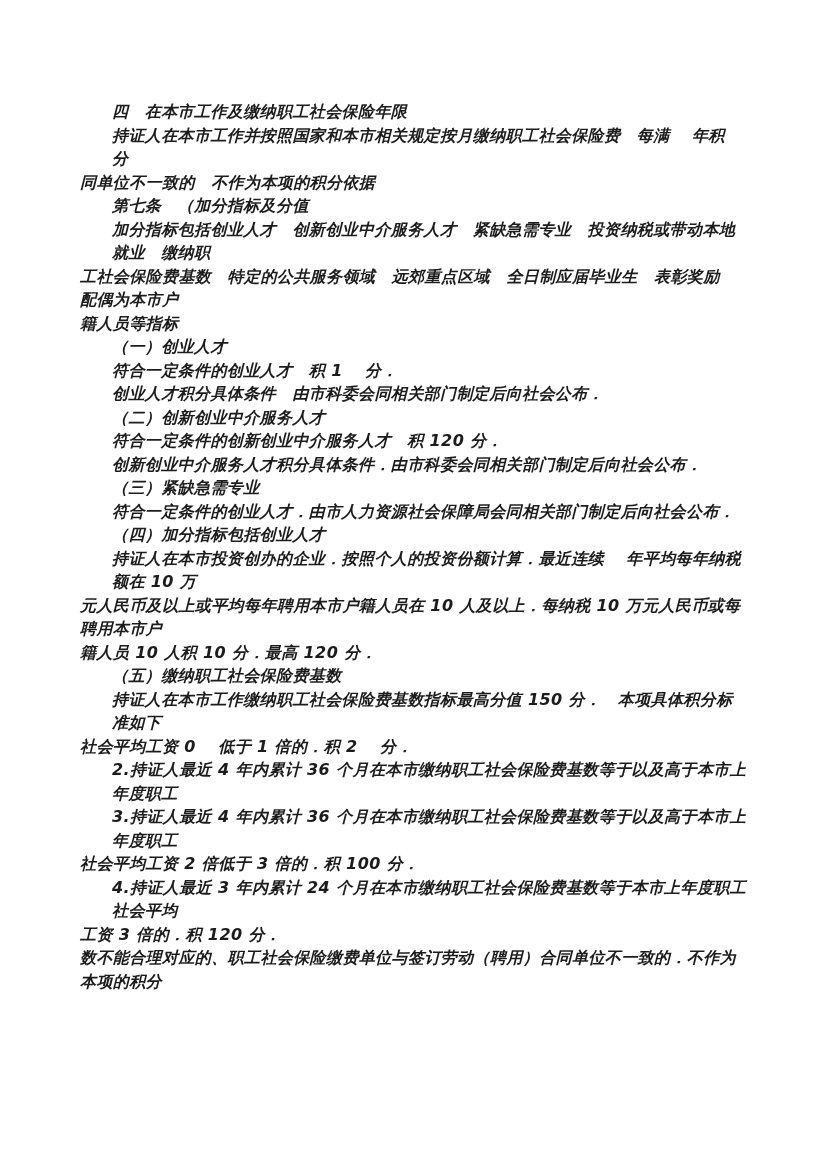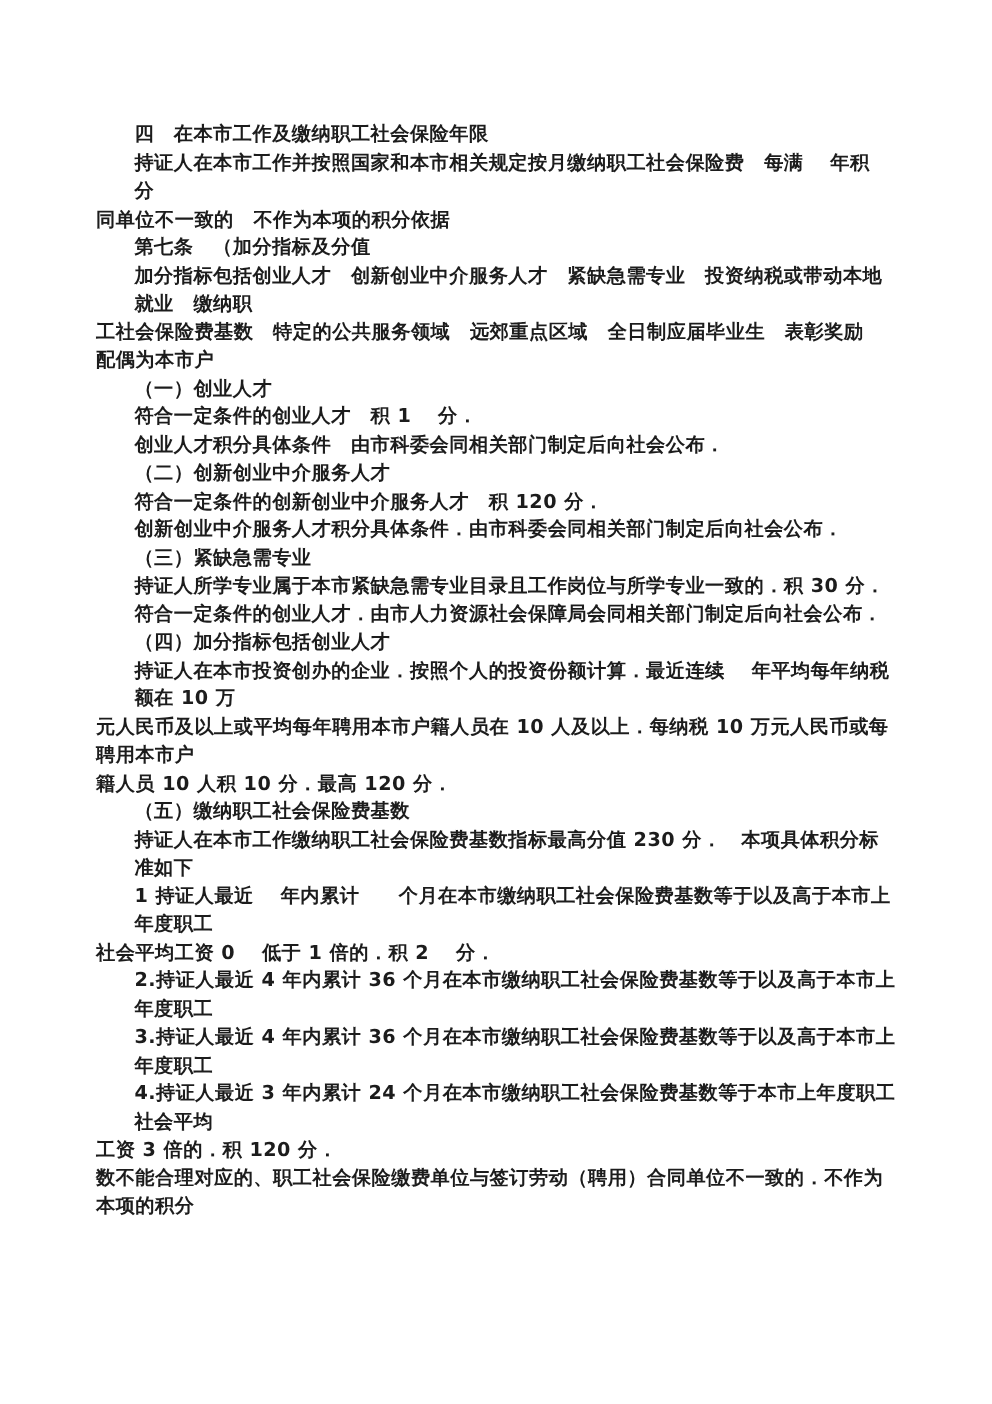--- a/index.html
+++ b/index.html
@@ -22,52 +22,53 @@
     width: 668px;
     font-size: 16px;
     line-height: 23.5px;
     font-weight: 700;
     color: #1c1c1c;
     letter-spacing: 0.4px;
   }
   .doc-line {
     white-space: pre-wrap;
     min-height: 23.5px;
+    font-style: italic;
   }
   .doc-line.indent {
     padding-left: 32px;
   }
 </style>
 </head>
 <body>
 
 <div class="page">
   <div class="doc-body">
       <div class="doc-line indent">四　在本市工作及缴纳职工社会保险年限</div>
       <div class="doc-line indent">持证人在本市工作并按照国家和本市相关规定按月缴纳职工社会保险费　每满　 年积　 分</div>
       <div class="doc-line">同单位不一致的　不作为本项的积分依据</div>
       <div class="doc-line indent">第七条　（加分指标及分值</div>
       <div class="doc-line indent">加分指标包括创业人才　创新创业中介服务人才　紧缺急需专业　投资纳税或带动本地就业　缴纳职</div>
       <div class="doc-line">工社会保险费基数　特定的公共服务领域　远郊重点区域　全日制应届毕业生　表彰奖励　配偶为本市户</div>
+      <div class="doc-line">籍人员等指标</div>
       <div class="doc-line indent">（一）创业人才</div>
       <div class="doc-line indent">符合一定条件的创业人才　积 1 　分．</div>
       <div class="doc-line indent">创业人才积分具体条件　由市科委会同相关部门制定后向社会公布．</div>
       <div class="doc-line indent">（二）创新创业中介服务人才</div>
       <div class="doc-line indent">符合一定条件的创新创业中介服务人才　积 120 分．</div>
       <div class="doc-line indent">创新创业中介服务人才积分具体条件．由市科委会同相关部门制定后向社会公布．</div>
       <div class="doc-line indent">（三）紧缺急需专业</div>
-      <div class="doc-line indent">持证人所学专业属于本市紧缺急需专业目录且工作岗位与所学专业一致的．积 30 分．</div>
       <div class="doc-line indent">符合一定条件的创业人才．由市人力资源社会保障局会同相关部门制定后向社会公布．</div>
       <div class="doc-line indent">（四）加分指标包括创业人才</div>
       <div class="doc-line indent">持证人在本市投资创办的企业．按照个人的投资份额计算．最近连续　 年平均每年纳税额在 10 万</div>
       <div class="doc-line">元人民币及以上或平均每年聘用本市户籍人员在 10 人及以上．每纳税 10 万元人民币或每聘用本市户</div>
       <div class="doc-line">籍人员 10 人积 10 分．最高 120 分．</div>
       <div class="doc-line indent">（五）缴纳职工社会保险费基数</div>
-      <div class="doc-line indent">持证人在本市工作缴纳职工社会保险费基数指标最高分值 230 分．　本项具体积分标准如下</div>
-      <div class="doc-line indent">1 持证人最近　 年内累计　　个月在本市缴纳职工社会保险费基数等于以及高于本市上年度职工</div>
+      <div class="doc-line indent">持证人在本市工作缴纳职工社会保险费基数指标最高分值 150 分．　本项具体积分标准如下</div>
       <div class="doc-line">社会平均工资 0 　低于 1 倍的．积 2 　分．</div>
       <div class="doc-line indent">2.持证人最近 4 年内累计 36 个月在本市缴纳职工社会保险费基数等于以及高于本市上年度职工</div>
       <div class="doc-line indent">3.持证人最近 4 年内累计 36 个月在本市缴纳职工社会保险费基数等于以及高于本市上年度职工</div>
+      <div class="doc-line">社会平均工资 2 倍低于 3 倍的．积 100 分．</div>
       <div class="doc-line indent">4.持证人最近 3 年内累计 24 个月在本市缴纳职工社会保险费基数等于本市上年度职工社会平均</div>
       <div class="doc-line">工资 3 倍的．积 120 分．</div>
       <div class="doc-line">数不能合理对应的、职工社会保险缴费单位与签订劳动（聘用）合同单位不一致的．不作为本项的积分</div>
     </div>
 </div>
 
 </body></html>

